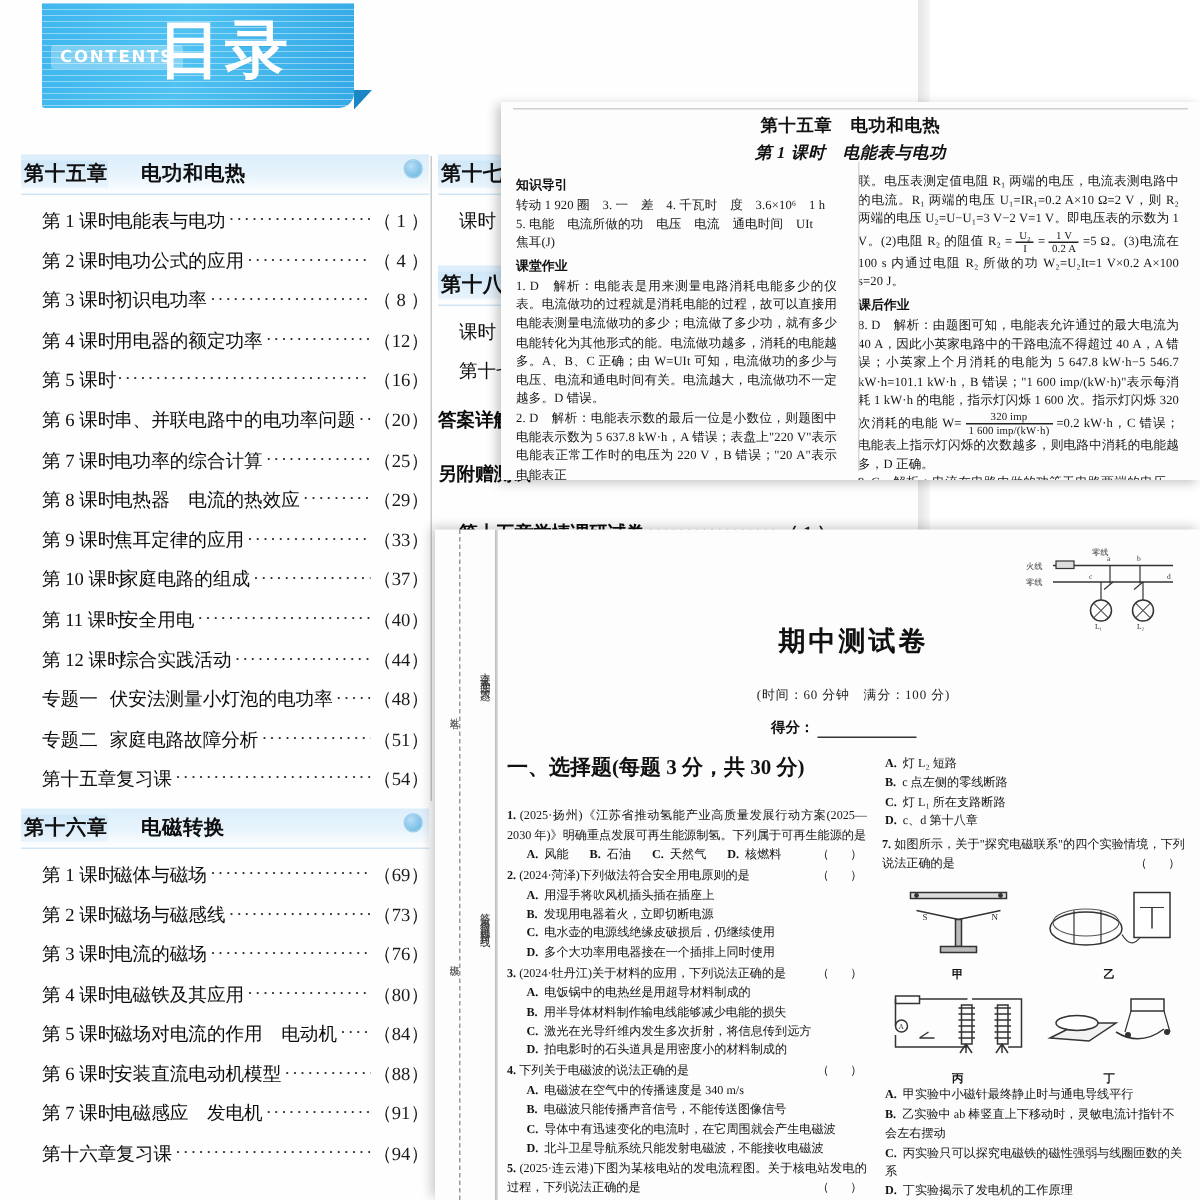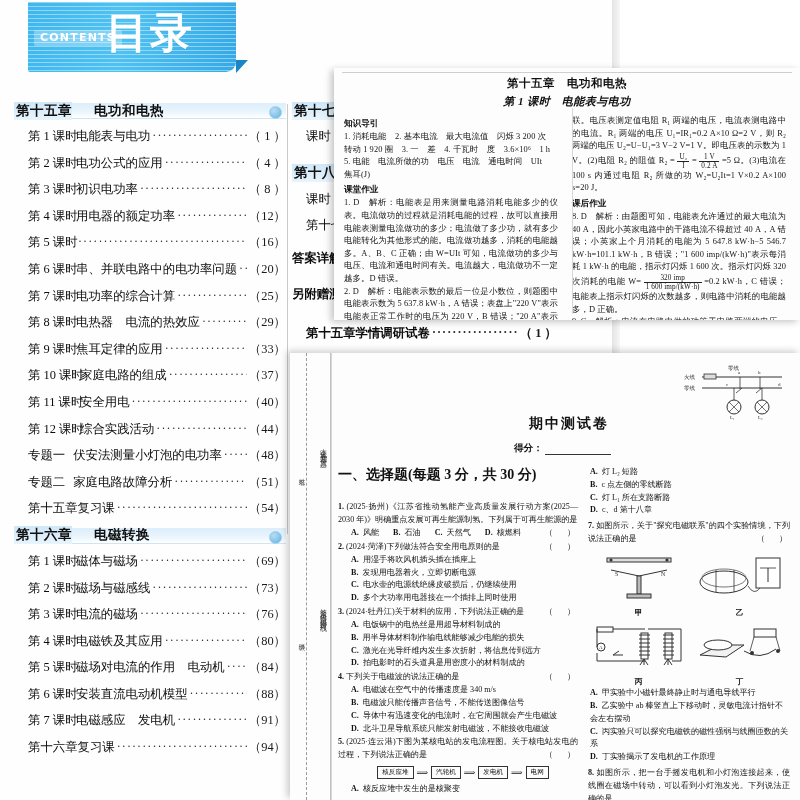--- a/index.html
+++ b/index.html
@@ -47,21 +47,21 @@
     color: #ffffff;
   }
 
   
   .toc-col { position: absolute; top: 100px; }
   #toc-col-1 { left: 14px; width: 272px; }
   #toc-col-2 { left: 292px; width: 265px; }
 
   .chapter-head {
     display: flex; align-items: center;
-    height: 16px; margin: 3px 0 4px 0;
+    height: 27px; margin: 3px 0 4px 0;
     background: linear-gradient(to bottom, #dceefb 0%, #e8f4fc 55%, #ffffff 100%);
     border-bottom: 1px solid #cfe5f5;
     position: relative;
   }
   .chapter-head .num {
     font-size: 13.5px; font-weight: 700; color: #101010;
     padding-left: 2px; letter-spacing: .5px;
     background: linear-gradient(to bottom, #cfe7f8, #e9f4fc);
   }
   .chapter-head .title {
@@ -164,21 +164,21 @@
   #vt-b { top: 250px; }
   #test-page .vert-label {
     position: absolute; left: 4px; width: 12px;
     writing-mode: vertical-rl; text-orientation: upright;
     font-size: 6.5px; color: #555; letter-spacing: 1px;
   }
   #vl-a { top: 120px; }
   #vl-b { top: 285px; }
 
   #test-page .body { position: absolute; left: 48px; top: 0; right: 0; bottom: 0; }
-  .paper-title { text-align: center; font-size: 14px; font-weight: 700; color: #111; margin-top: 62px; letter-spacing: 2px; }
+  .paper-title { text-align: center; font-size: 18px; font-weight: 700; color: #111; margin-top: 62px; letter-spacing: 2px; }
   .paper-sub { text-align: center; font-size: 8.6px; color: #222; margin-top: 19px; letter-spacing: .6px; }
   .score-line { display: flex; justify-content: flex-start; margin: 9px 0 0 176px; font-size: 9.6px; font-weight: 700; color: #111; }
   .score-line .blank { display: inline-block; width: 66px; border-bottom: 1px solid #333; margin-left: 2px; }
 
   .tp-cols { display: flex; margin-top: 11px; }
   .tp-col { width: 250px; padding-right: 10px; }
   .tp-col2 { width: 212px; }
   .sec-title { font-size: 14px; font-weight: 700; color: #111; margin-bottom: 16px; }
   .q { font-size: 8.1px; line-height: 13px; color: #141414; margin-bottom: 1px; text-align: justify; }
   .q .qn { font-weight: 700; }
@@ -402,21 +402,20 @@
 
   <div id="answer-page">
     <div class="top-rule"></div>
     <div class="ans-title1">第十五章　电功和电热</div>
     <div class="ans-title2">第 1 课时　电能表与电功</div>
     <div class="divider"></div>
 
     <div class="cols">
       <div class="col">
         <div class="sec-h">知识导引</div>
-        <div class="ans-p">1. 消耗电能　2. 基本电流　最大电流值　闪烁 3 200 次</div>
         <div class="ans-p">转动 1 920 圈　3. 一　差　4. 千瓦时　度　3.6×10⁶　1 h</div>
         <div class="ans-p">5. 电能　电流所做的功　电压　电流　通电时间　UIt</div>
         <div class="ans-p">焦耳(J)</div>
         <div class="sec-h">课堂作业</div>
         <div class="ans-p">1. D　解析：电能表是用来测量电路消耗电能多少的仪表。电流做功的过程就是消耗电能的过程，故可以直接用电能表测量电流做功的多少；电流做了多少功，就有多少电能转化为其他形式的能。电流做功越多，消耗的电能越多。A、B、C 正确；由 W=UIt 可知，电流做功的多少与电压、电流和通电时间有关。电流越大，电流做功不一定越多。D 错误。</div>
         <div class="ans-p">2. D　解析：电能表示数的最后一位是小数位，则题图中电能表示数为 5 637.8 kW·h，A 错误；表盘上"220 V"表示电能表正常工作时的电压为 220 V，B 错误；"20 A"表示电能表正</div>
       </div>
 
       <div class="col right-col">
         <div class="ans-p">
@@ -449,20 +448,21 @@
   <div id="test-page">
     <div class="tearline"></div>
     <div class="spine"></div>
     <div class="vert-text" id="vt-a">本试卷共四大题</div>
     <div class="vert-text" id="vt-b">答题不得超过密封线</div>
     <div class="vert-label" id="vl-a">姓名</div>
     <div class="vert-label" id="vl-b">班级</div>
 
     <div class="body">
       <div class="paper-title">期中测试卷</div>
+      <div class="paper-sub">(时间：60 分钟　满分：100 分)</div>
       <div class="score-line">
         <span>得分：</span>
         <span class="blank"></span>
       </div>
 
       <div class="tp-cols">
 
         <div class="tp-col">
           <div class="sec-title">一、选择题(每题 3 分，共 30 分)</div>
 

